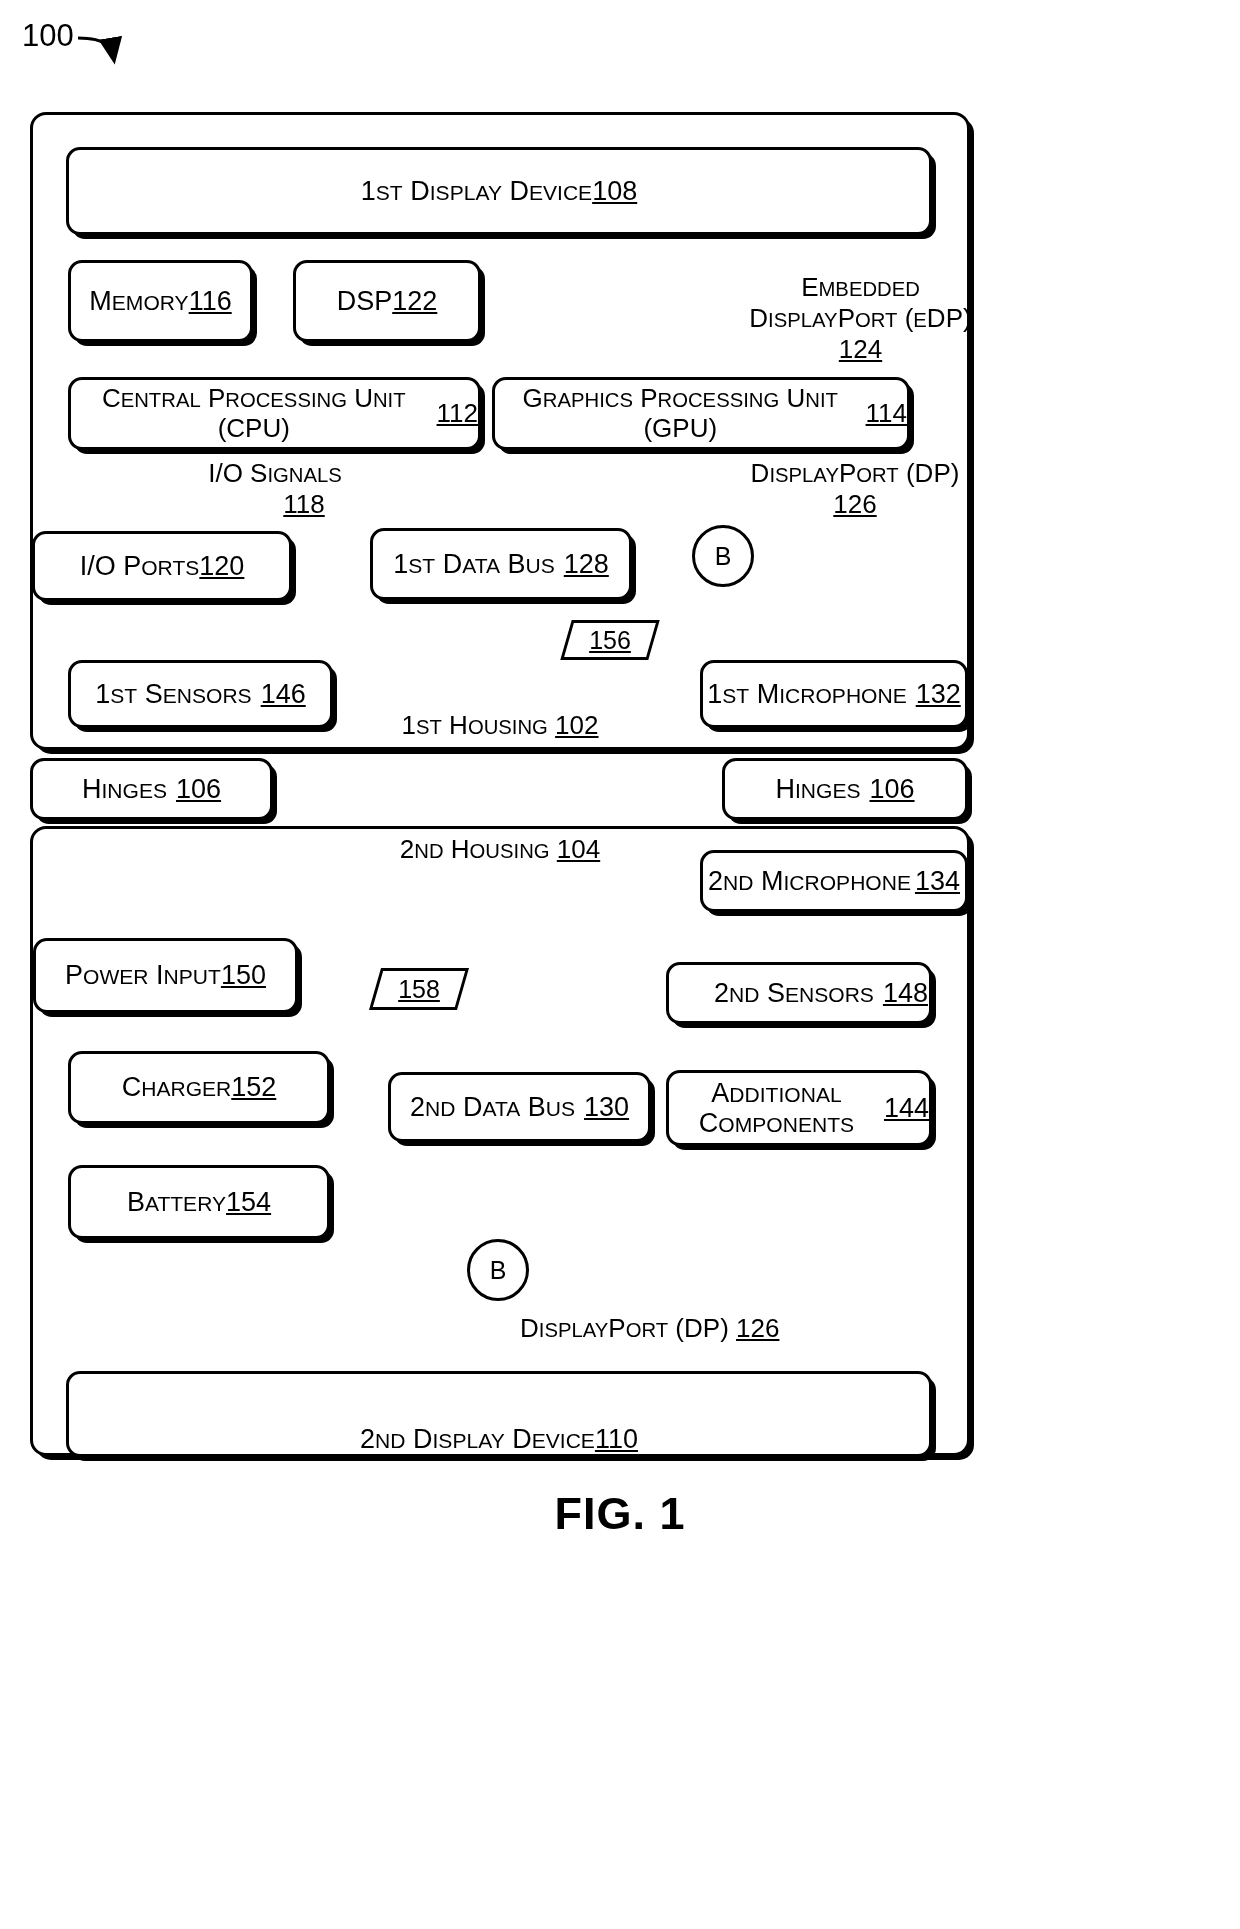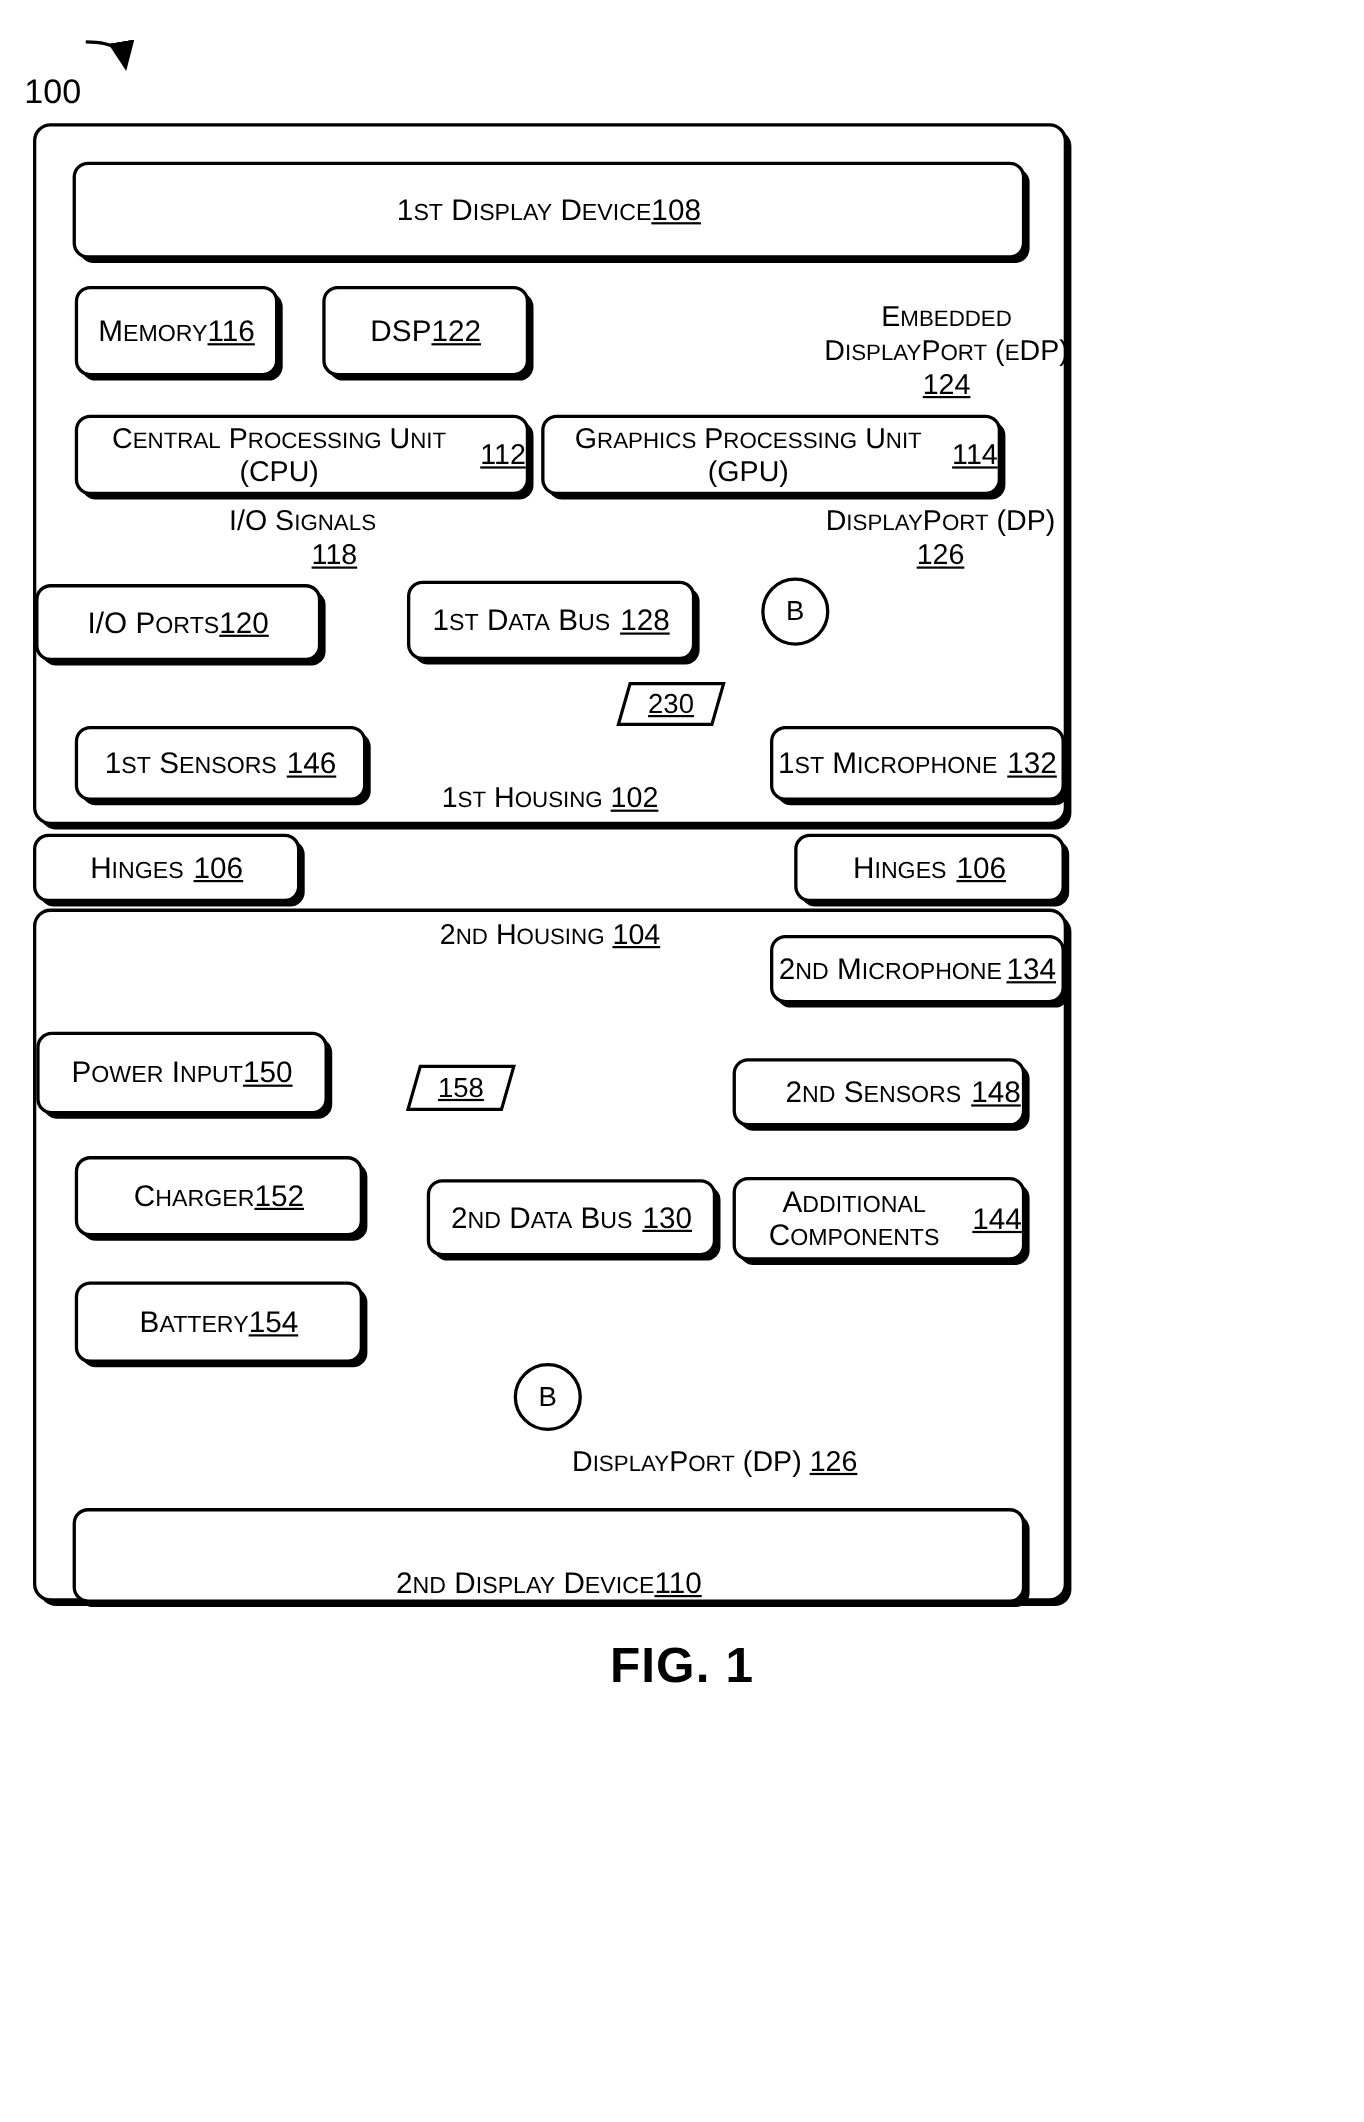--- a/index.html
+++ b/index.html
@@ -32,21 +32,21 @@
         font-size:25px;z-index:4;}
 
   .para{position:absolute;z-index:4;}
   .para .pg{position:absolute;inset:0;border:3.5px solid #000;background:#fff;
             transform:skewX(-16deg);}
   .para .pt{position:absolute;inset:0;display:flex;align-items:center;justify-content:center;
             font-size:25px;}
 
   .figcap{position:absolute;width:100%;text-align:center;font-size:45px;font-weight:bold;
           letter-spacing:1px;}
-  .tag100{position:absolute;font-size:31px;margin-top:48px;}
+  .tag100{position:absolute;font-size:31px;}
 </style>
 </head>
 <body>
 
 <div id="stage">
 
   <div class="tag100" style="left:22px;top:18px;">100</div>
 
   <svg id="wires" viewBox="0 0 1240 1929">
     <defs>
@@ -157,21 +157,21 @@
   </div>
 
   <div class="box sc" style="left:370px;top:528px;width:262px;height:72px;font-size:27px;flex-direction:row;gap:9px;">
     <span><span class="cap">1</span><span class="sm">S</span><span class="sm">T</span> <span class="cap">D</span><span class="sm">A</span><span class="sm">T</span><span class="sm">A</span> <span class="cap">B</span><span class="sm">U</span><span class="sm">S</span></span>
     <span class="num">128</span>
   </div>
 
   <div class="para" style="left:566px;top:620px;width:88px;height:40px;">
     <div class="pg"></div>
     <div class="pt">
-        <span class="num">230</span>
+        <span class="num">156</span>
       </div>
   </div>
 
   <div class="box sc" style="left:68px;top:660px;width:265px;height:68px;font-size:27px;flex-direction:row;gap:9px;">
     <span><span class="cap">1</span><span class="sm">S</span><span class="sm">T</span> <span class="cap">S</span><span class="sm">E</span><span class="sm">N</span><span class="sm">S</span><span class="sm">O</span><span class="sm">R</span><span class="sm">S</span></span>
     <span class="num">146</span>
   </div>
 
   <div class="box sc" style="left:700px;top:660px;width:268px;height:68px;font-size:27px;flex-direction:row;gap:9px;z-index:5;">
     <span><span class="cap">1</span><span class="sm">S</span><span class="sm">T</span> <span class="cap">M</span><span class="sm">I</span><span class="sm">C</span><span class="sm">R</span><span class="sm">O</span><span class="sm">P</span><span class="sm">H</span><span class="sm">O</span><span class="sm">N</span><span class="sm">E</span></span>

